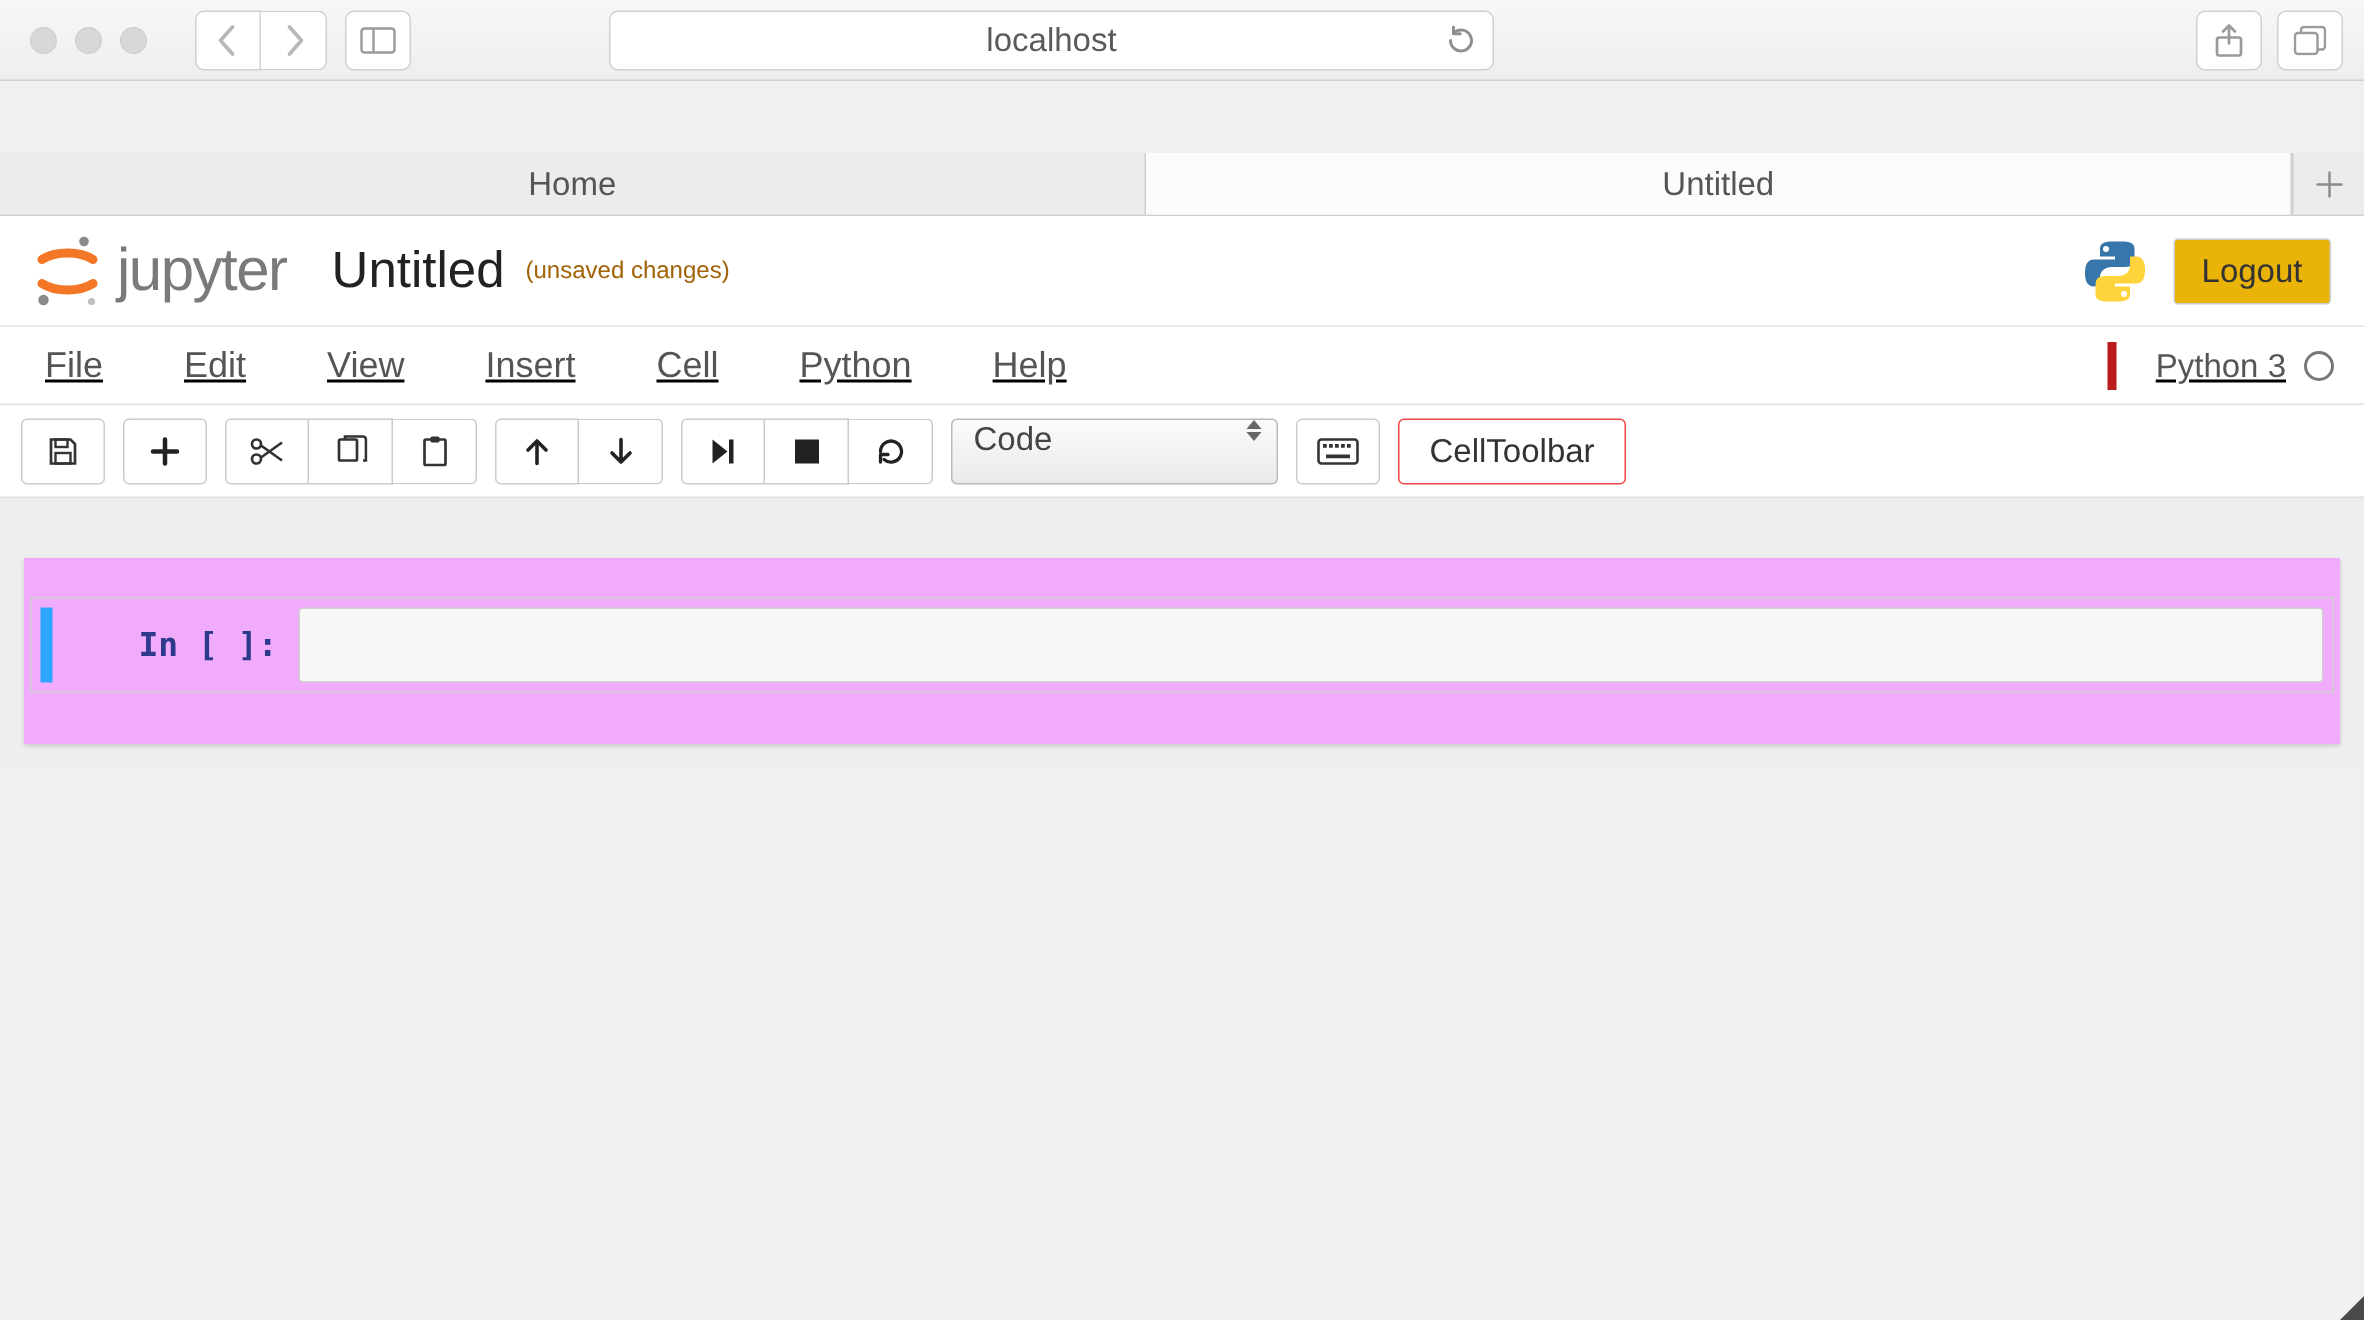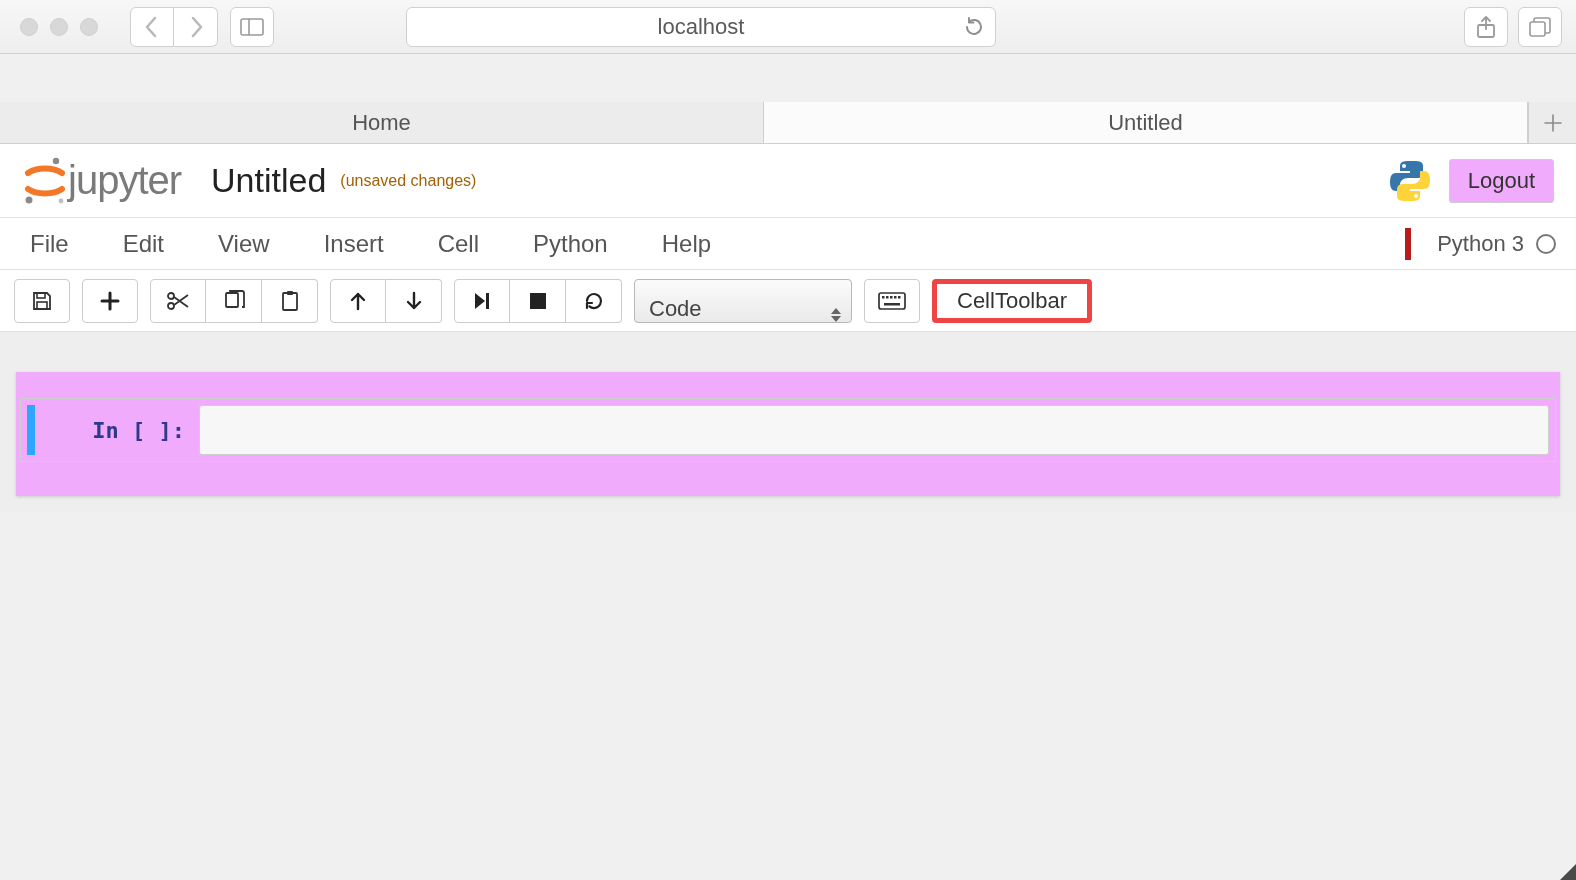--- a/index.html
+++ b/index.html
@@ -20,48 +20,48 @@
   .chrome-right { margin-left:auto; display:flex; gap:10px; }
 
   
   .tab-strip { height: 42px; display:flex; border-bottom:1px solid #cfcfcf; background:#ececec;margin-top:48px; }
   .tab { flex:1; display:flex; align-items:center; justify-content:center; font-size:22px; color:#555; border-right:1px solid #cfcfcf; background:#ececec; }
   .tab.active { background:#fbfbfb; }
   .tab-add { width:48px; display:flex; align-items:center; justify-content:center; color:#888; font-size:26px; border-left:1px solid #cfcfcf;}
 
   
   .jp-header { background:#fff; height: 74px; display:flex; align-items:center; padding: 0 22px; border-bottom:1px solid #e5e5e5; }
-  .jp-logo { display:flex; align-items:center; }
+  .jp-logo { display:flex; align-items:center; gap:10px; }
   .jp-logo-text { font-size:40px; color:#7a7a7a; letter-spacing:-1px; font-weight:400; }
   .nb-title { margin-left: 30px; font-size: 34px; color:#222; }
   .nb-status { margin-left: 14px; font-size: 16px; color:#a16207; }
   .jp-header-right { margin-left:auto; display:flex; align-items:center; gap:16px; }
-  .logout-btn { border:1px solid #ccc; background:#f0abfc; padding:8px 18px; font-size:22px; border-radius:3px; color:#333; }
-
-  
-  .menubar { background:#fff; height:52px; border-bottom:1px solid #e2e2e2; display:flex; align-items:center; padding: 0 20px 0 30px; }
+  .logout-btn { border:1px solid #ccc; background:#eab308; padding:8px 18px; font-size:22px; border-radius:3px; color:#333; }
+
+  
+  .menubar { background:#fff; height:52px; border-bottom:1px solid #e2e2e2; display:flex; align-items:center; padding: 0 20px 0 30px; text-decoration: underline; }
   .menubar .menu { display:flex; gap:54px; }
   .menubar .menu span { font-size:24px; color:#555; }
   .menubar .kernel-ind { margin-left:auto; display:flex; align-items:center; gap:12px; padding-left:26px; border-left:6px solid #b91c1c; height:32px;}
   .menubar .kernel-ind span { font-size:22px; color:#555; }
   .kernel-circle { width:20px; height:20px; border:2.5px solid #777; border-radius:50%; }
 
   
   .toolbar { background:#fff; height:62px; border-bottom:1px solid #e0e0e0; display:flex; align-items:center; gap:12px; padding:0 14px; }
   .btngrp { display:flex; }
   .tbtn { width:56px; height:44px; border:1px solid #ccc; background:#fff; display:flex; align-items:center; justify-content:center; color:#444; font-size:20px; }
   .btngrp .tbtn:first-child { border-radius:4px 0 0 4px; }
   .btngrp .tbtn:last-child  { border-radius:0 4px 4px 0; }
   .btngrp .tbtn:not(:first-child){ border-left:none; }
   .tbtn.solo { border-radius:4px; }
-  .celltype { width:218px; height:44px; border:1px solid #b8b8b8; border-radius:4px; background:linear-gradient(#fbfbfb,#eaeaea); display:flex; align-items:flex-end; padding:0 14px; font-size:22px; color:#444; position:relative;}
+  .celltype { width:218px; height:44px; border:1px solid #b8b8b8; border-radius:4px; background:linear-gradient(#fbfbfb,#eaeaea); display:flex; align-items:flex-start; padding:0 14px; font-size:22px; color:#444; position:relative;}
   .celltype .caret { position:absolute; right:10px; display:flex; flex-direction:column; gap:2px; }
   .celltype .caret::before{content:"";border-left:5px solid transparent;border-right:5px solid transparent;border-bottom:6px solid #666;}
   .celltype .caret::after {content:"";border-left:5px solid transparent;border-right:5px solid transparent;border-top:6px solid #666;}
-  .celltoolbar-btn { height:44px; border:5px solid #ef4444; border-radius:4px; background:#fff; padding:0 20px; font-size:22px; color:#333; }
+  .celltoolbar-btn { height:44px; border:1px solid #ef4444; border-radius:4px; background:#fff; padding:0 20px; font-size:22px; color:#333; }
 
   
   .nb-area { background:#eeeeee; padding: 40px 16px 16px 16px; }
   .nb-container { background:#f0abfc; box-shadow: 0 1px 3px rgba(0,0,0,.15); padding: 26px 0 34px 0; }
   .cell { display:flex; align-items:stretch; margin: 0 4px; border:1px solid #cfcfcf; padding:6px; position:relative;}
   .cell .sel-bar { width:8px; background:#2da6ff; align-self:stretch; margin-right:4px;}
   .prompt { width:160px; display:flex; align-items:center; justify-content:flex-end; padding-right:14px; font-family: Menlo, Consolas, monospace; font-size:22px; color:#2d3a8c; font-weight:600; white-space: pre;}
   .code-input { flex:1; border:1px solid #cfcfcf; background:#f7f7f7; border-radius:3px; min-height:50px; }
 
   .resize-handle { position:fixed; right:0; bottom:0; width:0; height:0; border-left:16px solid transparent; border-bottom:16px solid #4a4a4a; }

